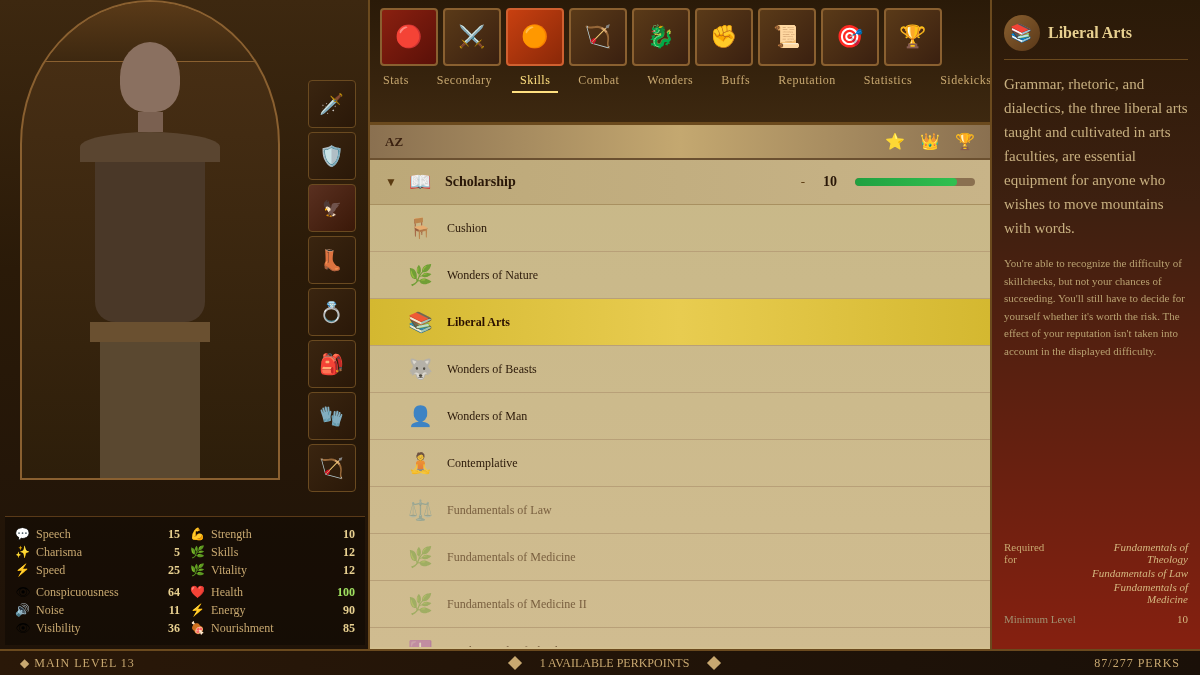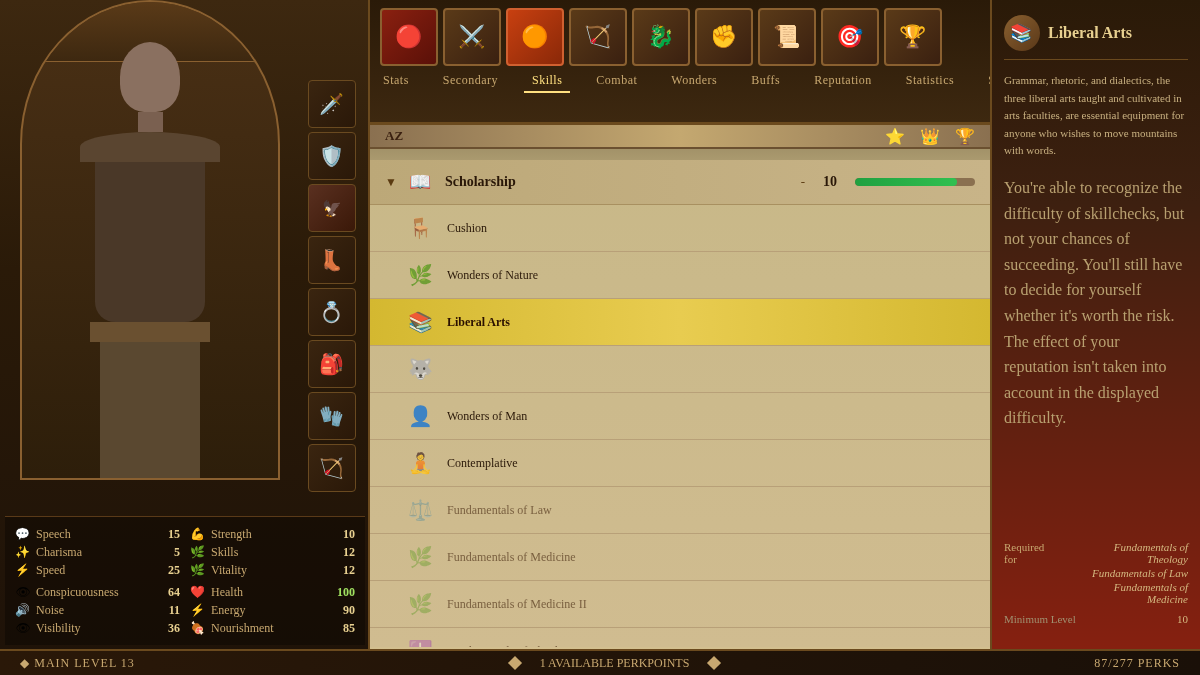--- a/index.html
+++ b/index.html
@@ -225,40 +225,40 @@
       align-items: center;
       justify-content: center;
       font-size: 22px;
       cursor: pointer;
       position: relative;
     }
 
     .tab-labels {
       display: flex;
       padding: 0 5px;
-      gap: 18px;
+      gap: 12px;
     }
 
     .tab-label {
       color: #c8a870;
       font-size: 12px;
       padding: 3px 8px;
       cursor: pointer;
       letter-spacing: 0.5px;
       white-space: nowrap;
     }
     .tab-label.active { color: #ffe080; border-bottom: 2px solid #ffe080; }
 
     
     .filter-row {
       position: absolute;
       top: 125px;
       left: 0;
       right: 0;
-      height: 24px;
+      height: 35px;
       background: linear-gradient(90deg, #8a7050 0%, #c4a870 50%, #8a7050 100%);
       display: flex;
       align-items: center;
       padding: 0 15px;
       gap: 15px;
       border-bottom: 2px solid #6b5030;
     }
 
     .filter-az {
       color: #3a2010;
@@ -419,29 +419,29 @@
 
     .right-panel-title {
       color: #e8d090;
       font-size: 16px;
       font-weight: bold;
       font-family: Georgia, serif;
     }
 
     .right-panel-description {
       color: #c8b080;
-      font-size: 11px;
+      font-size: 15px;
       line-height: 1.6;
       font-family: Georgia, serif;
       margin-bottom: 15px;
     }
 
     .right-panel-extra {
       color: #b8a070;
-      font-size: 16px;
+      font-size: 11px;
       line-height: 1.6;
       font-family: Georgia, serif;
       margin-bottom: 20px;
     }
 
     .required-section {
       position: absolute;
       bottom: 50px;
       left: 12px;
       right: 12px;
@@ -655,20 +655,21 @@
     <div class="skill-item">
       <span class="skill-item-icon">🌿</span>
       <span class="skill-item-name">Wonders of Nature</span>
     </div>
     <div class="skill-item selected">
       <span class="skill-item-icon">📚</span>
       <span class="skill-item-name">Liberal Arts</span>
     </div>
     <div class="skill-item">
       <span class="skill-item-icon">🐺</span>
+      <span class="skill-item-name">Wonders of Beasts</span>
     </div>
     <div class="skill-item">
       <span class="skill-item-icon">👤</span>
       <span class="skill-item-name">Wonders of Man</span>
     </div>
     <div class="skill-item">
       <span class="skill-item-icon">🧘</span>
       <span class="skill-item-name">Contemplative</span>
     </div>
     <div class="skill-item locked">

